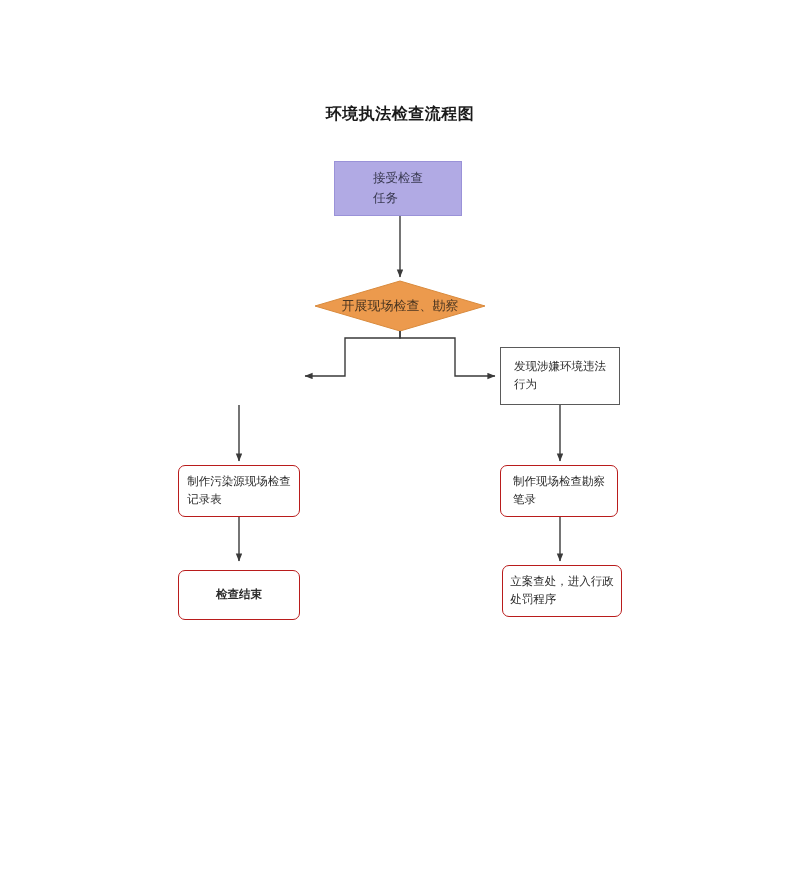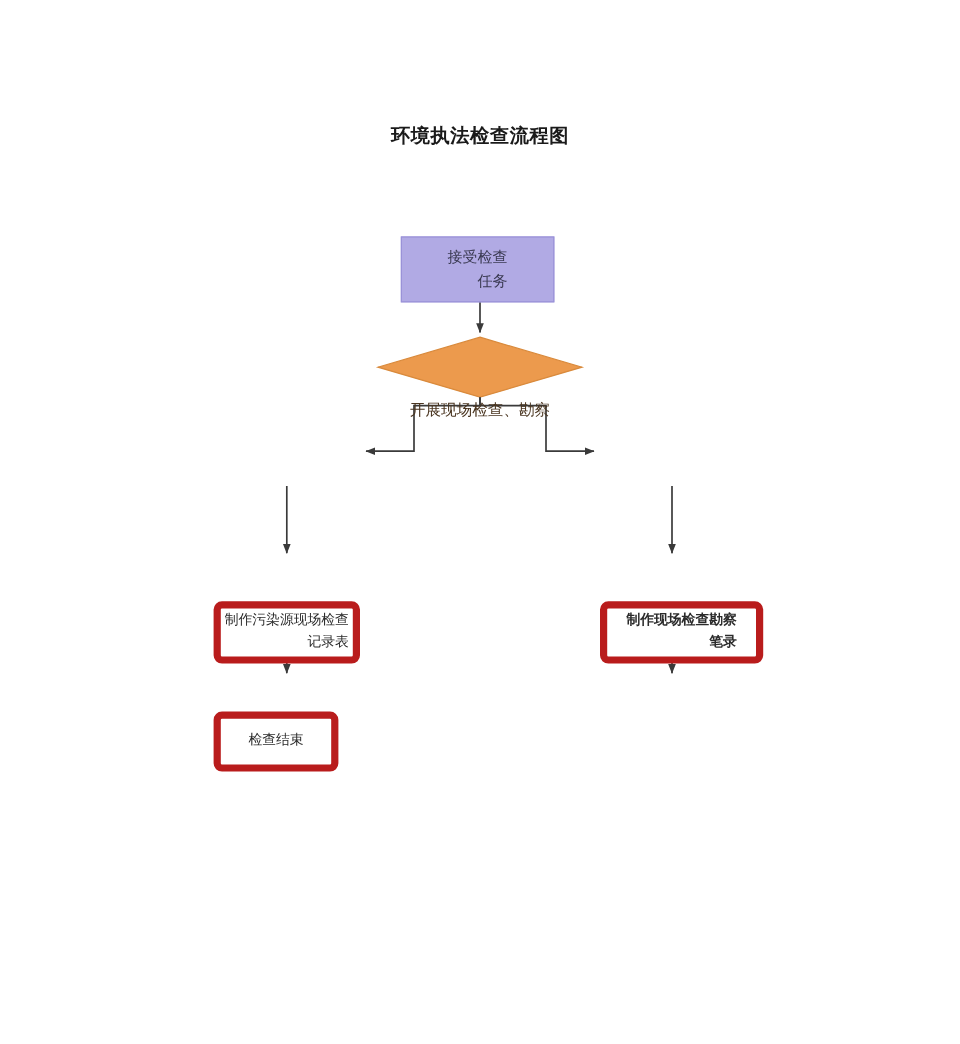--- a/index.html
+++ b/index.html
@@ -35,47 +35,46 @@
     color: #1a1a1a;
     letter-spacing: 0.5px;
     line-height: 1.2;
   }
   .node {
     position: absolute;
     box-sizing: border-box;
     display: flex;
     align-items: center;
     justify-content: center;
-    text-align: right;
+    text-align: left;
     font-size: 11.5px;
     color: #2b2b2b;
     line-height: 1.55;
     white-space: pre-line;
     padding: 2px 0;
-    margin-top: 36px;
   }
   .node-start {
     background: #b1aae4;
     border: 1px solid #9a92d8;
     color: #3a3a52;
     font-size: 12.5px;
   }
   .node-decision-text {
     color: #4a3520;
     font-size: 13px;
     background: transparent;
     border: none;
   }
   .node-rect {
     background: #ffffff;
     border: 1px solid #5a5a5a;
   }
   .node-round {
     background: #ffffff;
-    border: 6px solid #b91c1c;
+    border: 1px solid #b91c1c;
     border-radius: 7px;
   }
 </style>
 </head>
 <body>
 
 <div id="page">
 
   <div class="chart-title">环境执法检查流程图</div>
 
@@ -102,23 +101,27 @@
 
     <path d="M560,517 L560,561" fill="none" stroke="#3a3a3a" stroke-width="1.4" marker-end="url(#arrowhead)"></path>
   </svg>
 
   <div class="node node-start" style="left:334px; top:161px; width:128px; height:55px;">接受检查
 任务</div>
 
   <div class="node node-decision-text" style="left:315px; top:281px; width:170px; height:50px;">开展现场检查、勘察</div>
 
 
+  <div class="node node-rect" style="left:500px; top:347px; width:120px; height:58px;">发现涉嫌环境违法
+行为</div>
 
   <div class="node node-round" style="left:178px; top:465px; width:122px; height:52px;">制作污染源现场检查
 记录表</div>
 
-  <div class="node node-round" style="left:500px; top:465px; width:136px; height:52px;font-weight:bold;">制作现场检查勘察
+  <div class="node node-round" style="left:500px; top:465px; width:118px; height:52px;">制作现场检查勘察
 笔录</div>
 
-  <div class="node node-round" style="left:178px; top:557px; width:104px; height:50px;">检查结束</div>
+  <div class="node node-round" style="left:178px; top:570px; width:122px; height:50px;font-weight:bold;">检查结束</div>
 
+  <div class="node node-round" style="left:502px; top:565px; width:120px; height:52px;">立案查处，进入行政
+处罚程序</div>
 
 </div>
 
 </body></html>

